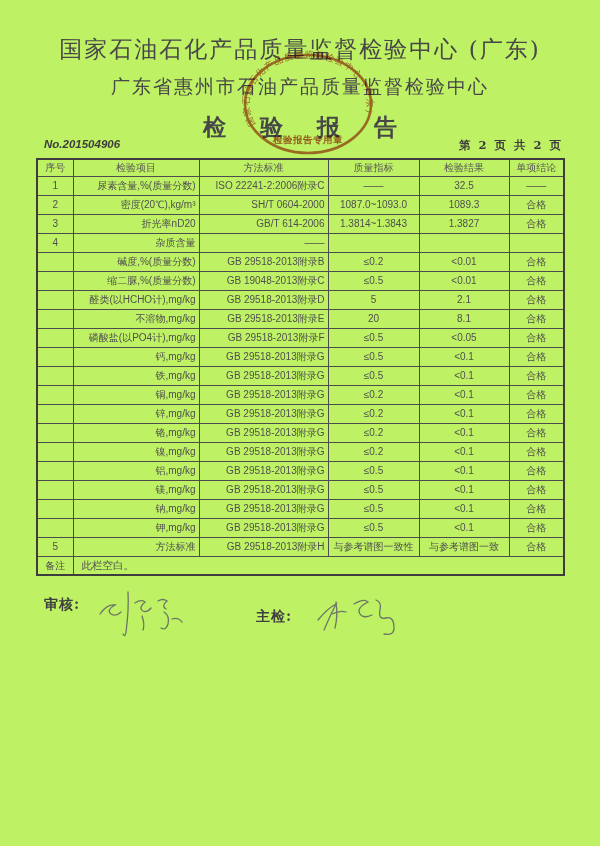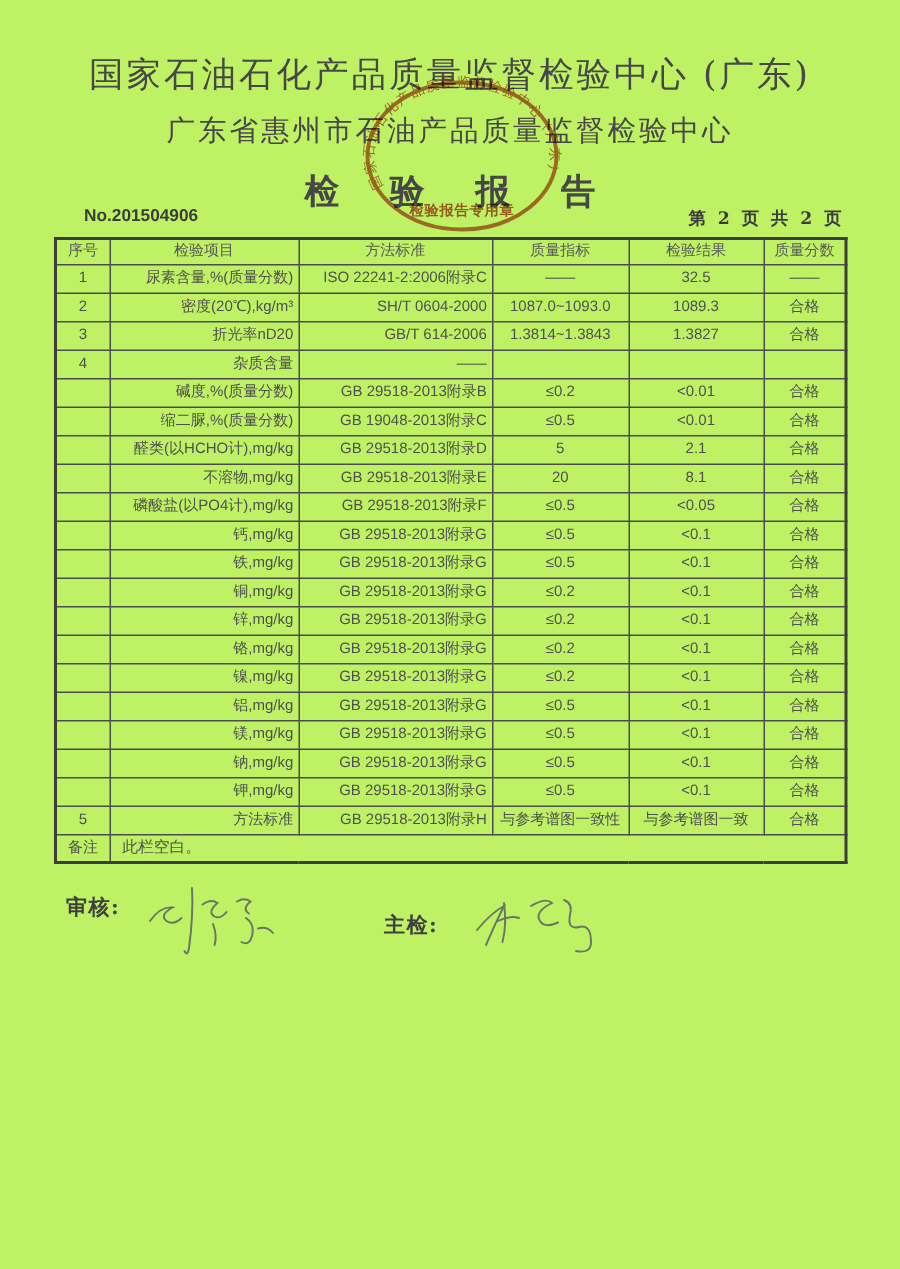--- a/index.html
+++ b/index.html
@@ -12,21 +12,21 @@
   .hdr { position:absolute; top:34px; left:0; right:0; text-align:center;
          font-family:"DejaVu Serif","Liberation Serif",serif; color:#474747; }
   .hdr .t1 { font-size:23px; letter-spacing:2px; font-weight:500; }
   .hdr .t2 { font-size:19px; letter-spacing:2px; font-weight:500; margin-top:9px; }
   .hdr .t3 { font-size:23px; letter-spacing:13px; font-weight:600; margin-top:12px; text-indent:13px; }
   
   .stamp { position:absolute; left:228px; top:44px; width:160px; height:126px;
            mix-blend-mode:multiply; opacity:.88; pointer-events:none; }
   
   .meta-line { position:absolute; top:138px; left:40px; right:37px; height:16px; }
-  .report-no { position:absolute; left:16px; top:0; font-size:11.5px; font-weight:bold; color:#3c3c3c; }
+  .report-no { position:absolute; left:4px; top:0; font-size:11.5px; font-weight:bold; color:#3c3c3c;font-style:italic; }
   .page-no  { position:absolute; right:0; top:0; font-size:11.5px; font-weight:bold;
               font-family:"DejaVu Serif","Liberation Serif",serif; color:#3c3c3c; letter-spacing:2px; }
   
   table.rpt { position:absolute; left:36px; top:158px; width:527px;
               border-collapse:collapse; table-layout:fixed;
               font-size:10px; color:#4f4f4f;padding-left:48px; }
   table.rpt th, table.rpt td {
     border:1px solid #4c4c4c; height:19px; line-height:11px;
     padding:1px 3px; text-align:center; overflow:hidden; white-space:nowrap;
   }
@@ -83,21 +83,21 @@
         <col style="width:90px">
         <col style="width:55px">
     </colgroup>
     <thead>
       <tr>
         <th>序号</th>
         <th>检验项目</th>
         <th>方法标准</th>
         <th>质量指标</th>
         <th>检验结果</th>
-        <th>质量分数</th>
+        <th>单项结论</th>
       </tr>
     </thead>
     <tbody>
         <tr>
           <td class="c0">1</td>
           <td class="c1">尿素含量,%(质量分数)</td>
           <td class="c2">ISO 22241-2:2006附录C</td>
           <td class="c3">——</td>
           <td class="c4">32.5</td>
           <td class="c5">——</td>

